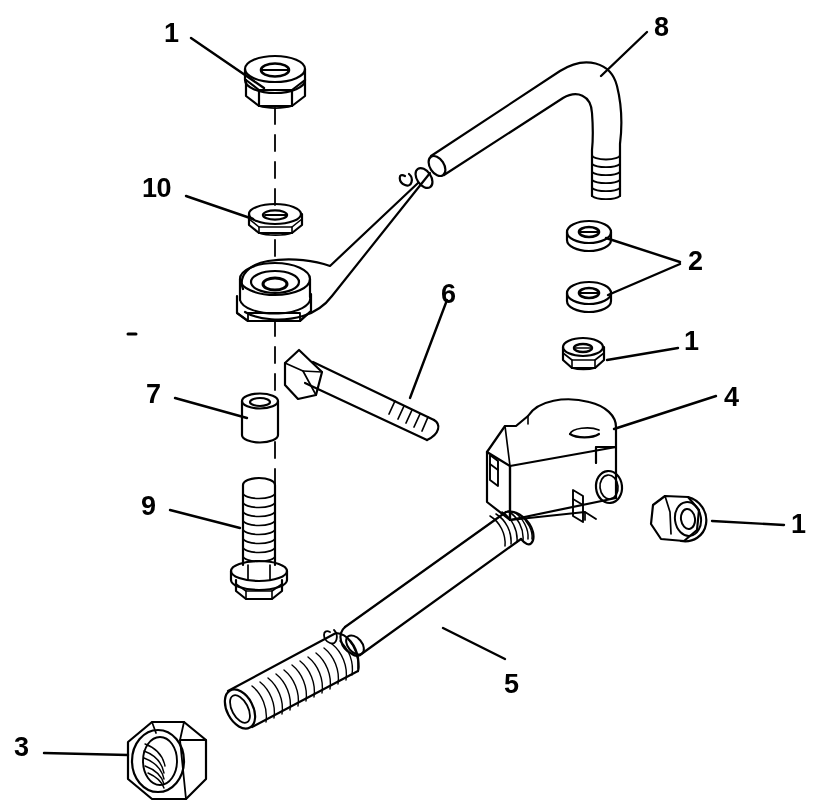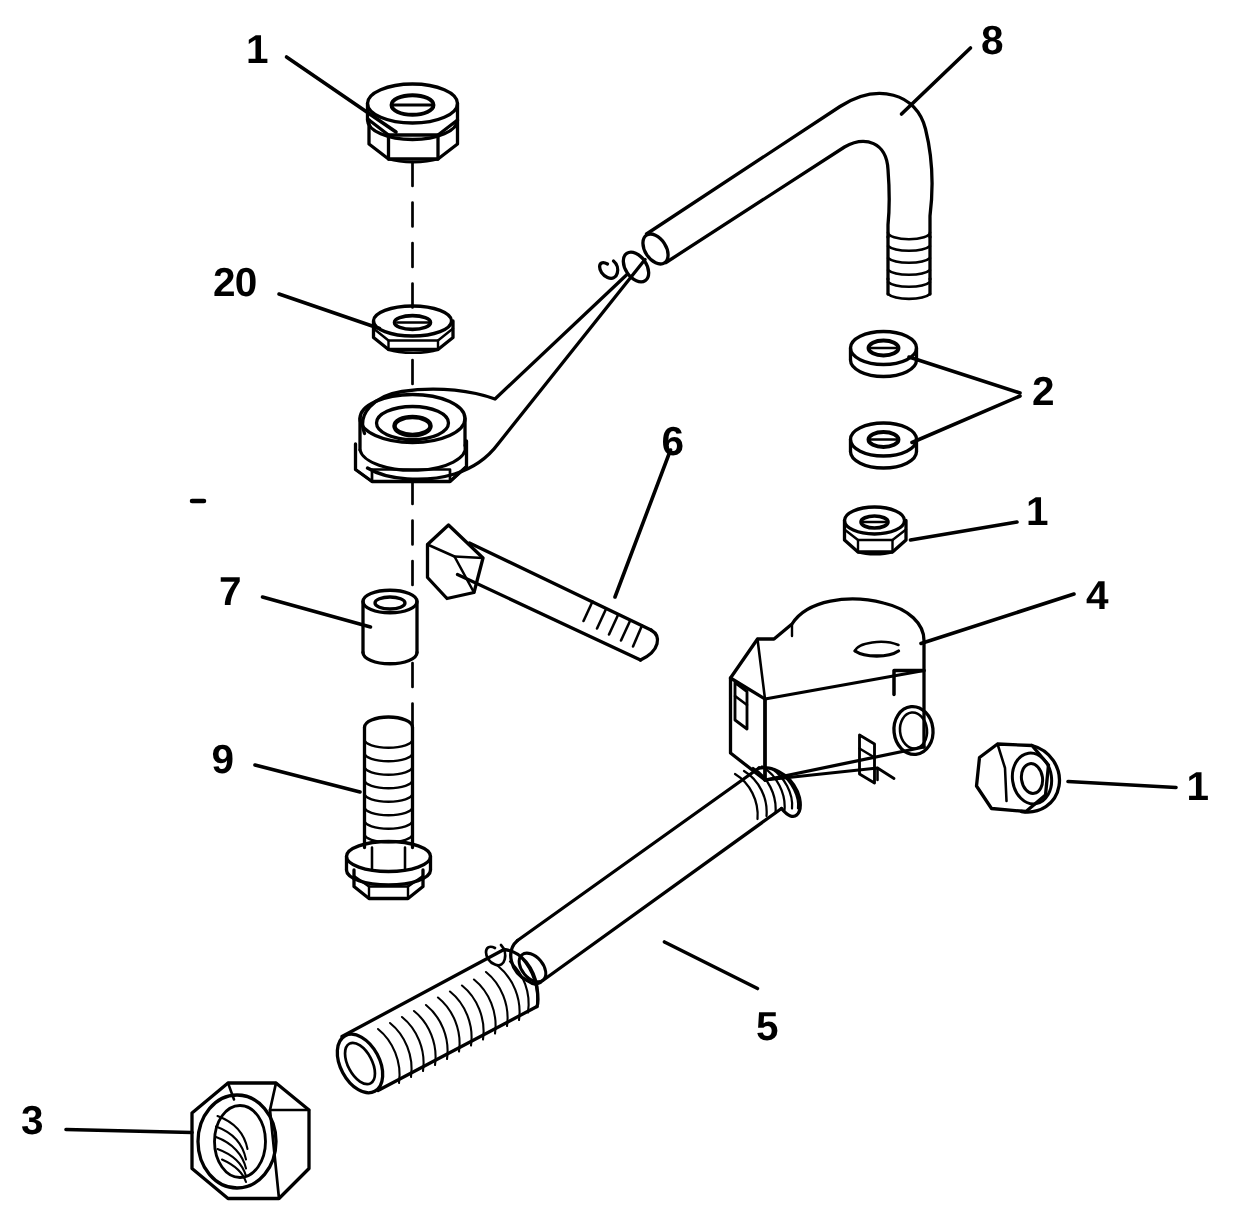--- a/index.html
+++ b/index.html
@@ -324,21 +324,21 @@
         <path d="M784,525 L712,521"></path>
         <path d="M505,659 L443,628"></path>
         <path d="M44,753 L128,755"></path>
       </g>
 
     </g>
   </svg>
 
   <div class="callout-label" style="left:164px;top:20px;">1</div>
   <div class="callout-label" style="left:654px;top:14px;">8</div>
-  <div class="callout-label" style="left:142px;top:175px;">20</div>
+  <div class="callout-label" style="left:142px;top:175px;">10</div>
   <div class="callout-label" style="left:688px;top:248px;">2</div>
   <div class="callout-label" style="left:441px;top:281px;">6</div>
   <div class="callout-label" style="left:684px;top:328px;">1</div>
   <div class="callout-label" style="left:724px;top:384px;">4</div>
   <div class="callout-label" style="left:146px;top:381px;">7</div>
   <div class="callout-label" style="left:141px;top:493px;">9</div>
   <div class="callout-label" style="left:791px;top:511px;">1</div>
   <div class="callout-label" style="left:504px;top:671px;">5</div>
   <div class="callout-label" style="left:14px;top:734px;">3</div>
 

